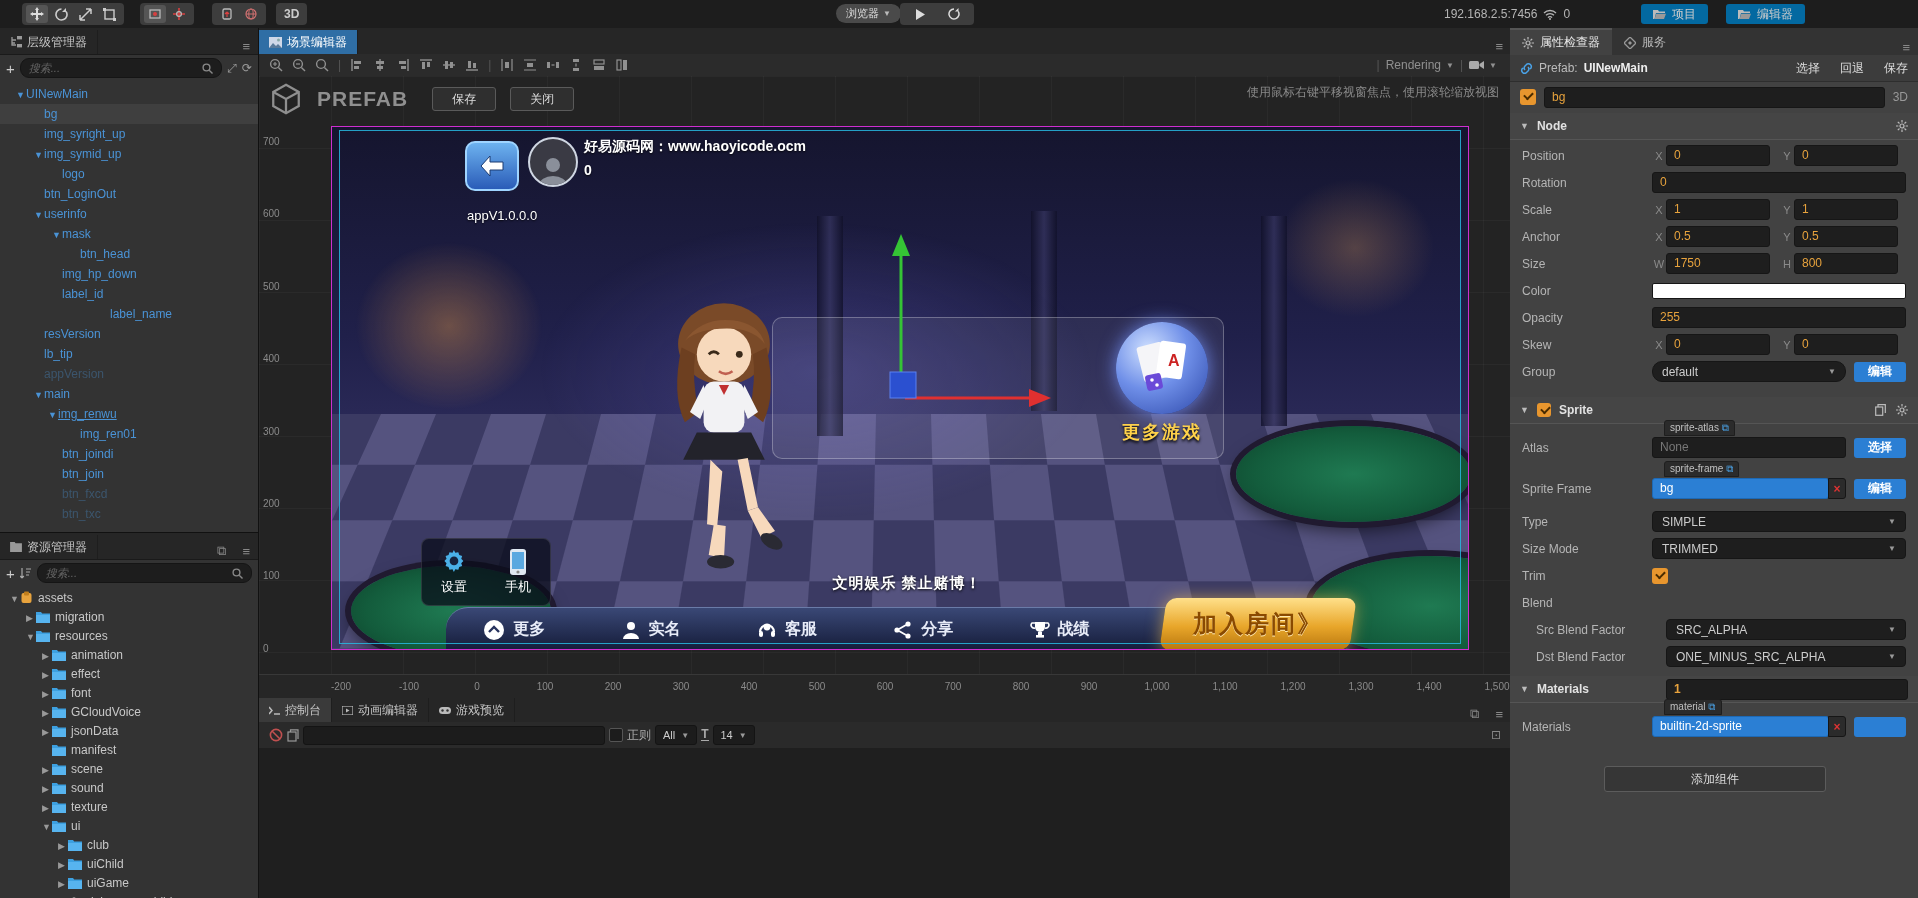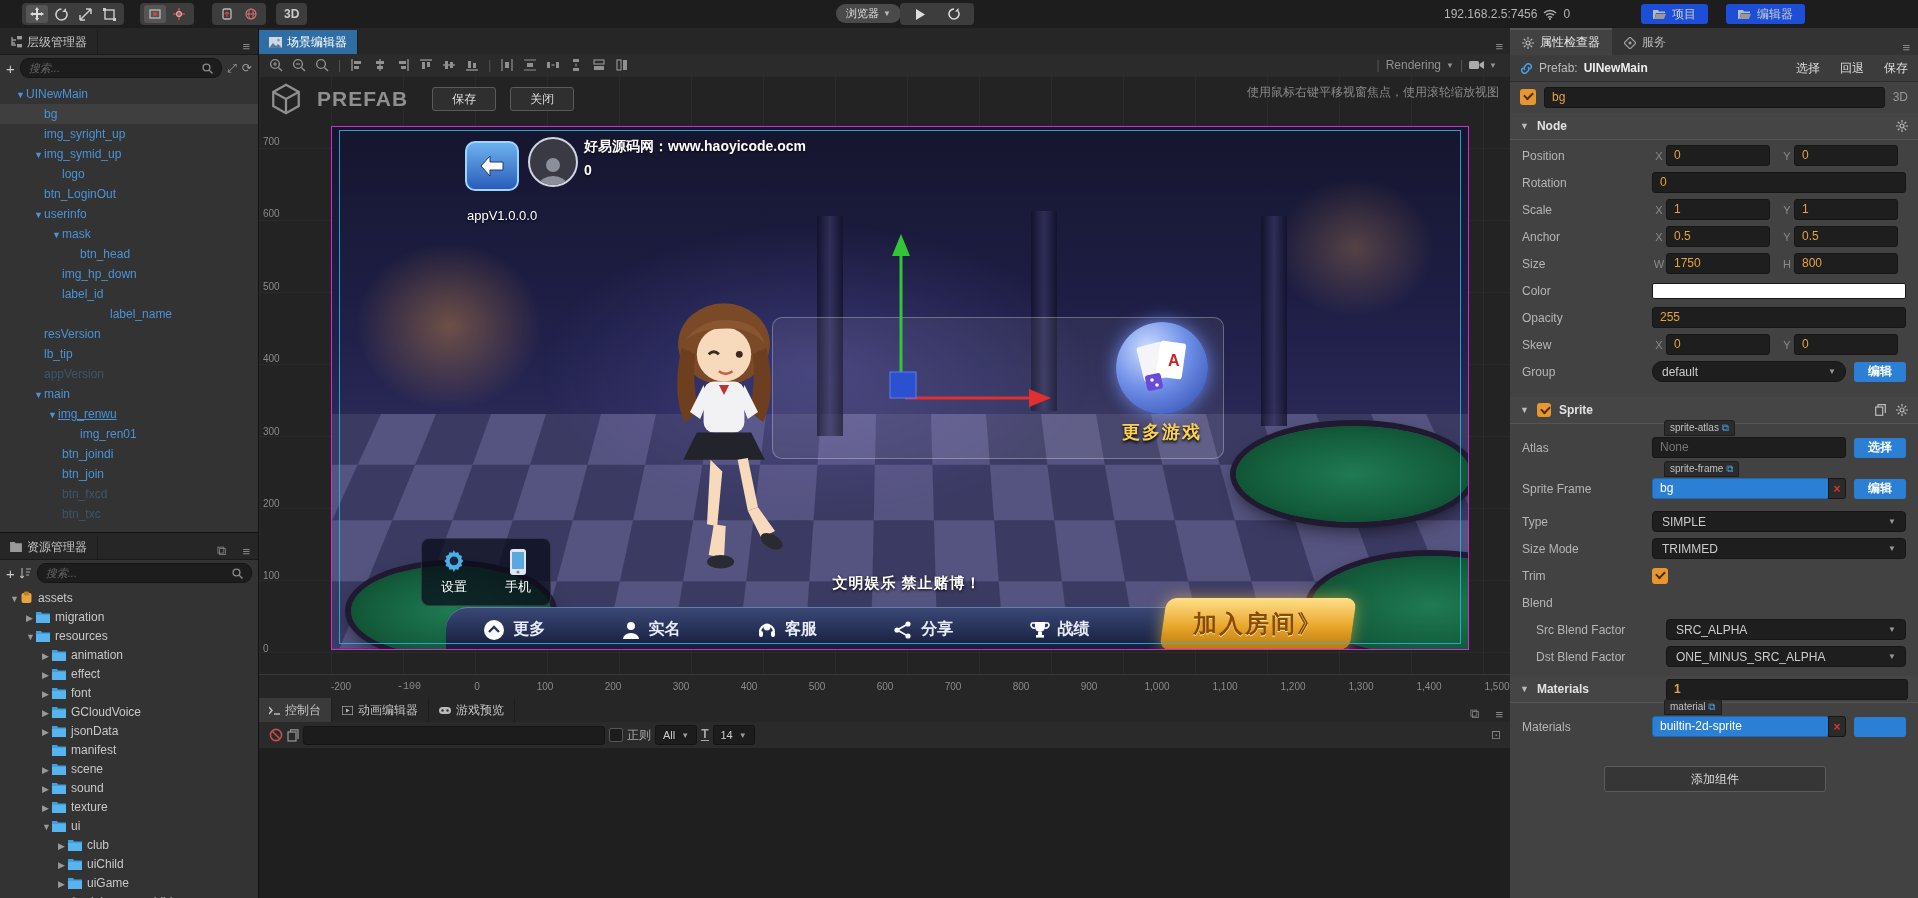--- a/index.html
+++ b/index.html
@@ -7,21 +7,21 @@
        font-family:"Liberation Sans","DejaVu Sans",sans-serif;font-size:12px;color:#bbb;
        -webkit-font-smoothing:antialiased;}
   .abs{position:absolute;}
   
   #topbar{position:absolute;left:0;top:0;width:1918px;height:28px;background:#1d1d1d;border-bottom:1px solid #111;}
   .tgroup{position:absolute;top:3px;height:22px;background:#3d3d3d;border-radius:4px;display:flex;align-items:center;padding:0 4px;gap:2px;}
   .tbtn{width:22px;height:18px;display:flex;align-items:center;justify-content:center;border-radius:3px;color:#ccc;font-size:12px;}
   .tbtn.on{background:#555;}
   .pill{position:absolute;top:4px;height:19px;background:#4a4a4a;border-radius:10px;color:#ddd;font-size:11px;display:flex;align-items:center;padding:0 10px;gap:4px;}
   .topright{position:absolute;top:0;height:28px;display:flex;align-items:center;color:#b5b5b5;font-size:12px;gap:6px;}
-  .topbtn{height:20px;background:#1d4ed8;border-radius:3px;color:#ccc;display:flex;align-items:center;padding:0 12px;gap:6px;font-size:12px;}
+  .topbtn{height:20px;background:#0369a1;border-radius:3px;color:#ccc;display:flex;align-items:center;padding:0 12px;gap:6px;font-size:12px;}
   
   .ptabbar{position:absolute;left:0;top:0;right:0;height:26px;background:#262626;border-bottom:1px solid #1a1a1a;display:flex;align-items:flex-end;}
   .ptab{height:24px;display:flex;align-items:center;padding:0 10px;gap:5px;background:#303030;color:#c5c5c5;font-size:12px;border-right:1px solid #1e1e1e;}
   .ptab.blue{background:#2f6ea5;color:#fff;}
   .ptab.flat{background:transparent;}
   .hamb{margin-left:auto;color:#888;font-size:13px;padding:0 8px;}
   .searchrow{position:absolute;left:0;right:0;height:26px;display:flex;align-items:center;padding:0 6px;gap:5px;}
   .searchbox{flex:1;height:18px;background:#1d1d1d;border:1px solid #151515;border-radius:9px;color:#666;font-style:italic;display:flex;align-items:center;padding:0 8px;font-size:11px;}
   .mini{color:#999;font-size:12px;}
   
@@ -669,21 +669,21 @@
         <div class="rlab" style="left: 4px; top: 132.4px;">600</div>
         <div class="rlab" style="left: 4px; top: 204.8px;">500</div>
         <div class="rlab" style="left: 4px; top: 277.2px;">400</div>
         <div class="rlab" style="left: 4px; top: 349.6px;">300</div>
         <div class="rlab" style="left: 4px; top: 422px;">200</div>
         <div class="rlab" style="left: 4px; top: 494.4px;">100</div>
         <div class="rlab" style="left: 4px; top: 566.8px;">0</div>
       </div>
   <div id="hrulerstrip">
         <div class="rlab" style="top: 6px; left: 82px; transform: translateX(-50%);">-200</div>
-        <div class="rlab" style="top: 6px; left: 150px; transform: translateX(-50%); font-family: Liberation Mono, monospace;">-100</div>
+        <div class="rlab" style="top: 6px; left: 150px; transform: translateX(-50%);">-100</div>
         <div class="rlab" style="top: 6px; left: 218px; transform: translateX(-50%);">0</div>
         <div class="rlab" style="top: 6px; left: 286px; transform: translateX(-50%);">100</div>
         <div class="rlab" style="top: 6px; left: 354px; transform: translateX(-50%);">200</div>
         <div class="rlab" style="top: 6px; left: 422px; transform: translateX(-50%);">300</div>
         <div class="rlab" style="top: 6px; left: 490px; transform: translateX(-50%);">400</div>
         <div class="rlab" style="top: 6px; left: 558px; transform: translateX(-50%);">500</div>
         <div class="rlab" style="top: 6px; left: 626px; transform: translateX(-50%);">600</div>
         <div class="rlab" style="top: 6px; left: 694px; transform: translateX(-50%);">700</div>
         <div class="rlab" style="top: 6px; left: 762px; transform: translateX(-50%);">800</div>
         <div class="rlab" style="top: 6px; left: 830px; transform: translateX(-50%);">900</div>

